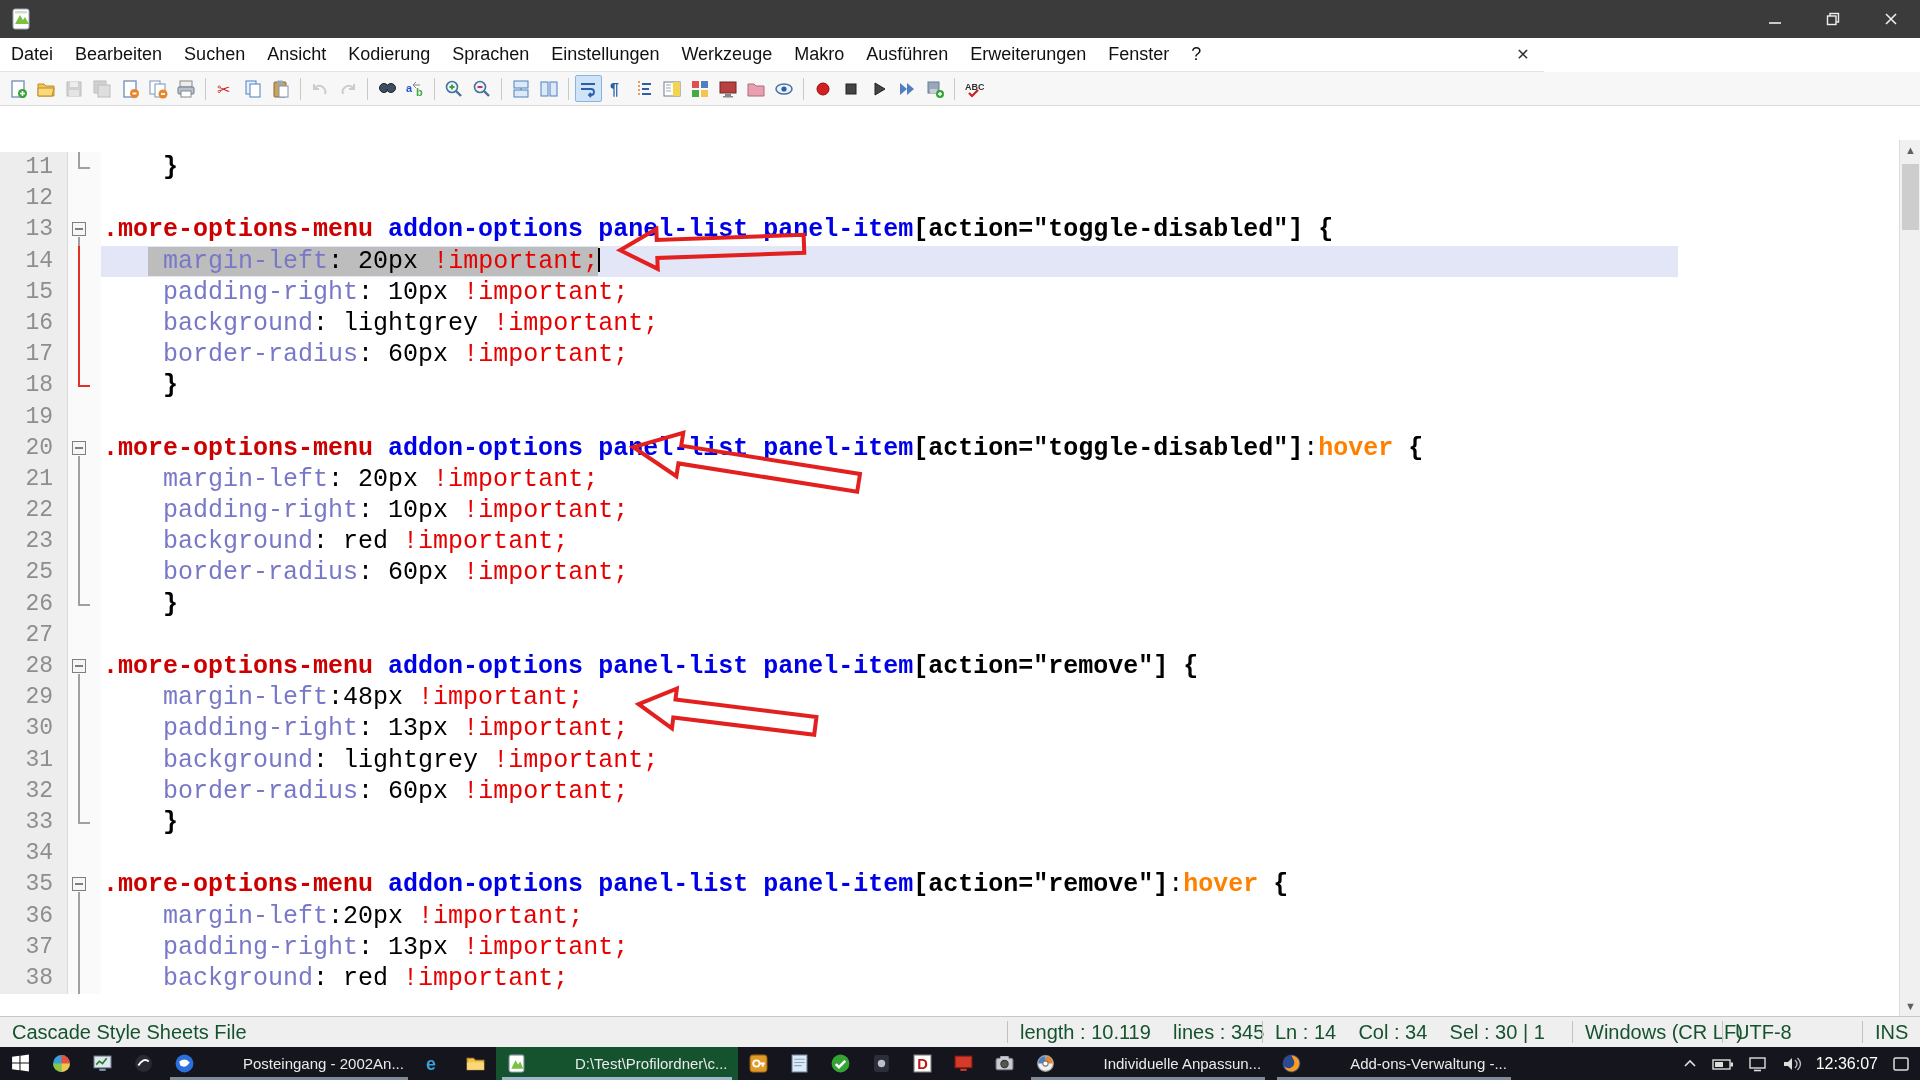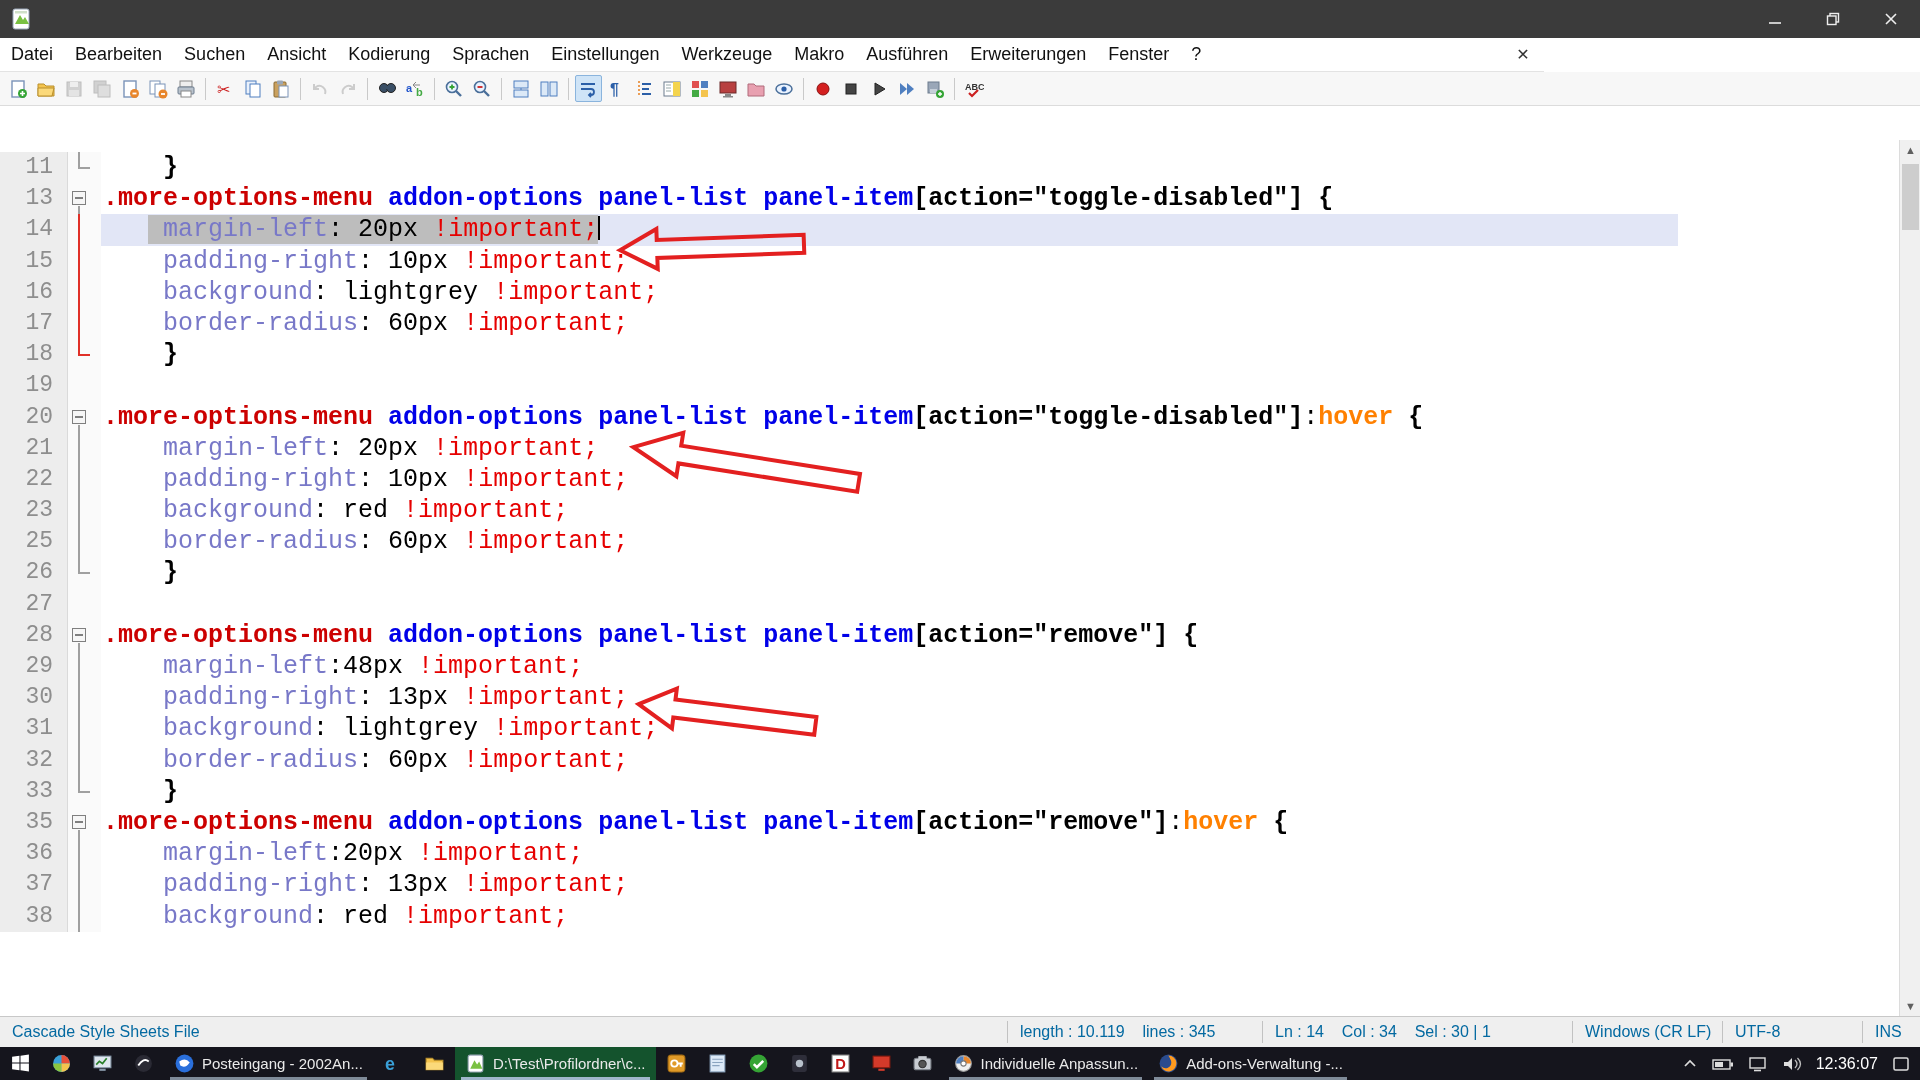--- a/index.html
+++ b/index.html
@@ -69,32 +69,32 @@
   
   .vscroll { position:absolute; right:0; top:0; width:21px; height:876px; background:#f0f0f0;
              border-left:1px solid #dcdcdc; }
   .varrow { position:absolute; left:0; width:21px; height:20px; display:flex; align-items:center;
             justify-content:center; color:#606060; font-size:11px; }
   .vthumb { position:absolute; left:2px; top:24px; width:17px; height:66px; background:#cdcdcd; }
   
   .arrows { position:absolute; left:0; top:0; width:1920px; height:1080px; pointer-events:none; z-index:50; }
   
   .statusbar { position:absolute; left:0; top:1016px; width:1920px; height:31px; background:#efefef;
-               border-top:1px solid #c8c8c8; display:flex; align-items:center; font-size:16px; color:#0369a1; }
+               border-top:1px solid #c8c8c8; display:flex; align-items:center; font-size:20px; color:#14532d; }
   .scell { padding:0 12px; height:22px; display:flex; align-items:center; border-left:1px solid #c2c2c2;
            white-space:pre; }
   .scell.first { border-left:none; flex:1 1 auto; }
   
   .taskbar { position:absolute; left:0; top:1047px; width:1920px; height:33px; background:#15151d;
              display:flex; align-items:stretch; }
   .tkbtn { display:flex; align-items:center; justify-content:center; padding:0 10px; gap:7px; position:relative; }
   .tkbtn.running::after { content:""; position:absolute; left:6px; right:6px; bottom:0; height:3px; background:#7f8b99; }
   .tkbtn.active { background:#14532d;justify-content:center; }
   .tkbtn.active::after { background:#9fb6cc; }
-  .tklabel { color:#eaeaea; font-size:15px; white-space:nowrap; max-width:190px; overflow:hidden; }
+  .tklabel { color:#eaeaea; font-size:15px; white-space:nowrap; max-width:190px; overflow:hidden;margin-left:41px; }
   .tray { margin-left:auto; display:flex; align-items:center; gap:14px; padding-right:10px; }
   .tray .ticon { display:flex; align-items:center; justify-content:center; }
   .tclock { color:#fff; font-size:16px; }
 </style>
 </head>
 <body>
 
 <div class="titlebar">
   <span class="npp-ico">
     <svg width="24" height="24" viewBox="0 0 24 24">
@@ -371,40 +371,42 @@
         <svg width="10" height="10">
           <path d="M1 1 L9 9 M9 1 L1 9" stroke="#fff" stroke-width="2"></path>
         </svg>
       </span>
   </div>
 </div>
 
 <div class="editor">
   <div class="lines" id="lines">
       <div class="ln-row"><div class="ln-num">11</div><div class="ln-fold"><div class="fline half-top"></div><div class="fstub"></div></div><div class="ln-code"><span class="tok-br">    }</span></div></div>
+      <div class="ln-row"><div class="ln-num">12</div><div class="ln-fold"></div><div class="ln-code"></div></div>
       <div class="ln-row"><div class="ln-num">13</div><div class="ln-fold"><div class="fbox"></div><div class="fline below-box"></div></div><div class="ln-code"><span class="tok-cls">.more-options-menu</span><span> </span><span class="tok-tag">addon-options</span><span> </span><span class="tok-tag">panel-list</span><span> </span><span class="tok-tag">panel-item</span><span class="tok-attr">[action="toggle-disabled"]</span><span class="tok-br"> {</span></div></div>
       <div class="ln-row"><div class="ln-num">14</div><div class="ln-fold red"><div class="fline"></div></div><div class="ln-code hl"><span>   </span><span class=" sel"> </span><span class="tok-prop sel">margin-left</span><span class="tok-op sel">:</span><span class=" sel"> </span><span class="tok-val sel">20px</span><span class=" sel"> </span><span class="tok-imp sel">!important</span><span class="tok-sem sel">;</span><span class="caret"></span></div></div>
       <div class="ln-row"><div class="ln-num">15</div><div class="ln-fold red"><div class="fline"></div></div><div class="ln-code"><span>    </span><span class="tok-prop">padding-right</span><span class="tok-op">:</span><span> </span><span class="tok-val">10px</span><span> </span><span class="tok-imp">!important</span><span class="tok-sem">;</span></div></div>
       <div class="ln-row"><div class="ln-num">16</div><div class="ln-fold red"><div class="fline"></div></div><div class="ln-code"><span>    </span><span class="tok-prop">background</span><span class="tok-op">:</span><span> </span><span class="tok-val">lightgrey</span><span> </span><span class="tok-imp">!important</span><span class="tok-sem">;</span></div></div>
       <div class="ln-row"><div class="ln-num">17</div><div class="ln-fold red"><div class="fline"></div></div><div class="ln-code"><span>    </span><span class="tok-prop">border-radius</span><span class="tok-op">:</span><span> </span><span class="tok-val">60px</span><span> </span><span class="tok-imp">!important</span><span class="tok-sem">;</span></div></div>
       <div class="ln-row"><div class="ln-num">18</div><div class="ln-fold red"><div class="fline half-top"></div><div class="fstub"></div></div><div class="ln-code"><span class="tok-br">    }</span></div></div>
       <div class="ln-row"><div class="ln-num">19</div><div class="ln-fold"></div><div class="ln-code"></div></div>
       <div class="ln-row"><div class="ln-num">20</div><div class="ln-fold"><div class="fbox"></div><div class="fline below-box"></div></div><div class="ln-code"><span class="tok-cls">.more-options-menu</span><span> </span><span class="tok-tag">addon-options</span><span> </span><span class="tok-tag">panel-list</span><span> </span><span class="tok-tag">panel-item</span><span class="tok-attr">[action="toggle-disabled"]</span><span class="tok-op">:</span><span class="tok-hov">hover</span><span class="tok-br"> {</span></div></div>
       <div class="ln-row"><div class="ln-num">21</div><div class="ln-fold"><div class="fline"></div></div><div class="ln-code"><span>    </span><span class="tok-prop">margin-left</span><span class="tok-op">:</span><span> </span><span class="tok-val">20px</span><span> </span><span class="tok-imp">!important</span><span class="tok-sem">;</span></div></div>
       <div class="ln-row"><div class="ln-num">22</div><div class="ln-fold"><div class="fline"></div></div><div class="ln-code"><span>    </span><span class="tok-prop">padding-right</span><span class="tok-op">:</span><span> </span><span class="tok-val">10px</span><span> </span><span class="tok-imp">!important</span><span class="tok-sem">;</span></div></div>
       <div class="ln-row"><div class="ln-num">23</div><div class="ln-fold"><div class="fline"></div></div><div class="ln-code"><span>    </span><span class="tok-prop">background</span><span class="tok-op">:</span><span> </span><span class="tok-val">red</span><span> </span><span class="tok-imp">!important</span><span class="tok-sem">;</span></div></div>
       <div class="ln-row"><div class="ln-num">25</div><div class="ln-fold"><div class="fline"></div></div><div class="ln-code"><span>    </span><span class="tok-prop">border-radius</span><span class="tok-op">:</span><span> </span><span class="tok-val">60px</span><span> </span><span class="tok-imp">!important</span><span class="tok-sem">;</span></div></div>
       <div class="ln-row"><div class="ln-num">26</div><div class="ln-fold"><div class="fline half-top"></div><div class="fstub"></div></div><div class="ln-code"><span class="tok-br">    }</span></div></div>
       <div class="ln-row"><div class="ln-num">27</div><div class="ln-fold"></div><div class="ln-code"></div></div>
       <div class="ln-row"><div class="ln-num">28</div><div class="ln-fold"><div class="fbox"></div><div class="fline below-box"></div></div><div class="ln-code"><span class="tok-cls">.more-options-menu</span><span> </span><span class="tok-tag">addon-options</span><span> </span><span class="tok-tag">panel-list</span><span> </span><span class="tok-tag">panel-item</span><span class="tok-attr">[action="remove"]</span><span class="tok-br"> {</span></div></div>
       <div class="ln-row"><div class="ln-num">29</div><div class="ln-fold"><div class="fline"></div></div><div class="ln-code"><span>    </span><span class="tok-prop">margin-left</span><span class="tok-op">:</span><span class="tok-val">48px</span><span> </span><span class="tok-imp">!important</span><span class="tok-sem">;</span></div></div>
       <div class="ln-row"><div class="ln-num">30</div><div class="ln-fold"><div class="fline"></div></div><div class="ln-code"><span>    </span><span class="tok-prop">padding-right</span><span class="tok-op">:</span><span> </span><span class="tok-val">13px</span><span> </span><span class="tok-imp">!important</span><span class="tok-sem">;</span></div></div>
       <div class="ln-row"><div class="ln-num">31</div><div class="ln-fold"><div class="fline"></div></div><div class="ln-code"><span>    </span><span class="tok-prop">background</span><span class="tok-op">:</span><span> </span><span class="tok-val">lightgrey</span><span> </span><span class="tok-imp">!important</span><span class="tok-sem">;</span></div></div>
       <div class="ln-row"><div class="ln-num">32</div><div class="ln-fold"><div class="fline"></div></div><div class="ln-code"><span>    </span><span class="tok-prop">border-radius</span><span class="tok-op">:</span><span> </span><span class="tok-val">60px</span><span> </span><span class="tok-imp">!important</span><span class="tok-sem">;</span></div></div>
       <div class="ln-row"><div class="ln-num">33</div><div class="ln-fold"><div class="fline half-top"></div><div class="fstub"></div></div><div class="ln-code"><span class="tok-br">    }</span></div></div>
+      <div class="ln-row"><div class="ln-num">34</div><div class="ln-fold"></div><div class="ln-code"></div></div>
       <div class="ln-row"><div class="ln-num">35</div><div class="ln-fold"><div class="fbox"></div><div class="fline below-box"></div></div><div class="ln-code"><span class="tok-cls">.more-options-menu</span><span> </span><span class="tok-tag">addon-options</span><span> </span><span class="tok-tag">panel-list</span><span> </span><span class="tok-tag">panel-item</span><span class="tok-attr">[action="remove"]</span><span class="tok-op">:</span><span class="tok-hov">hover</span><span class="tok-br"> {</span></div></div>
       <div class="ln-row"><div class="ln-num">36</div><div class="ln-fold"><div class="fline"></div></div><div class="ln-code"><span>    </span><span class="tok-prop">margin-left</span><span class="tok-op">:</span><span class="tok-val">20px</span><span> </span><span class="tok-imp">!important</span><span class="tok-sem">;</span></div></div>
       <div class="ln-row"><div class="ln-num">37</div><div class="ln-fold"><div class="fline"></div></div><div class="ln-code"><span>    </span><span class="tok-prop">padding-right</span><span class="tok-op">:</span><span> </span><span class="tok-val">13px</span><span> </span><span class="tok-imp">!important</span><span class="tok-sem">;</span></div></div>
       <div class="ln-row"><div class="ln-num">38</div><div class="ln-fold"><div class="fline"></div></div><div class="ln-code"><span>    </span><span class="tok-prop">background</span><span class="tok-op">:</span><span> </span><span class="tok-val">red</span><span> </span><span class="tok-imp">!important</span><span class="tok-sem">;</span></div></div>
     </div>
   <div class="vscroll">
     <div class="varrow" style="top:0">▲</div>
     <div class="vthumb"></div>
     <div class="varrow" style="bottom:0">▼</div>
   </div>

